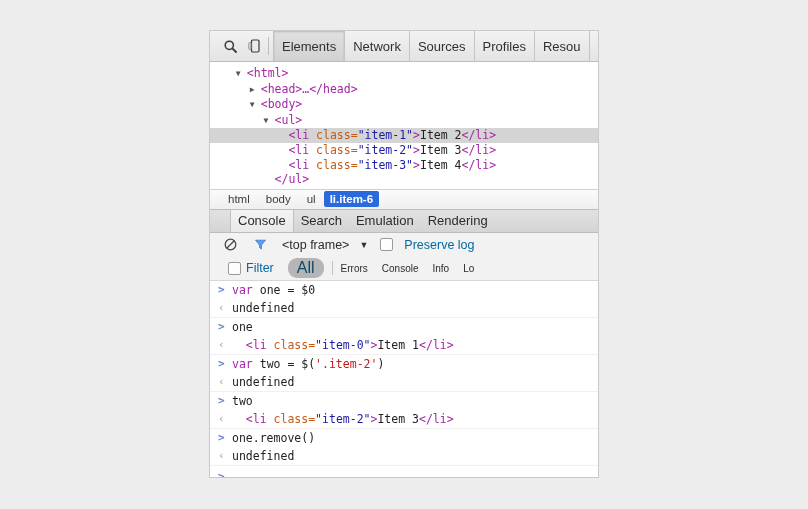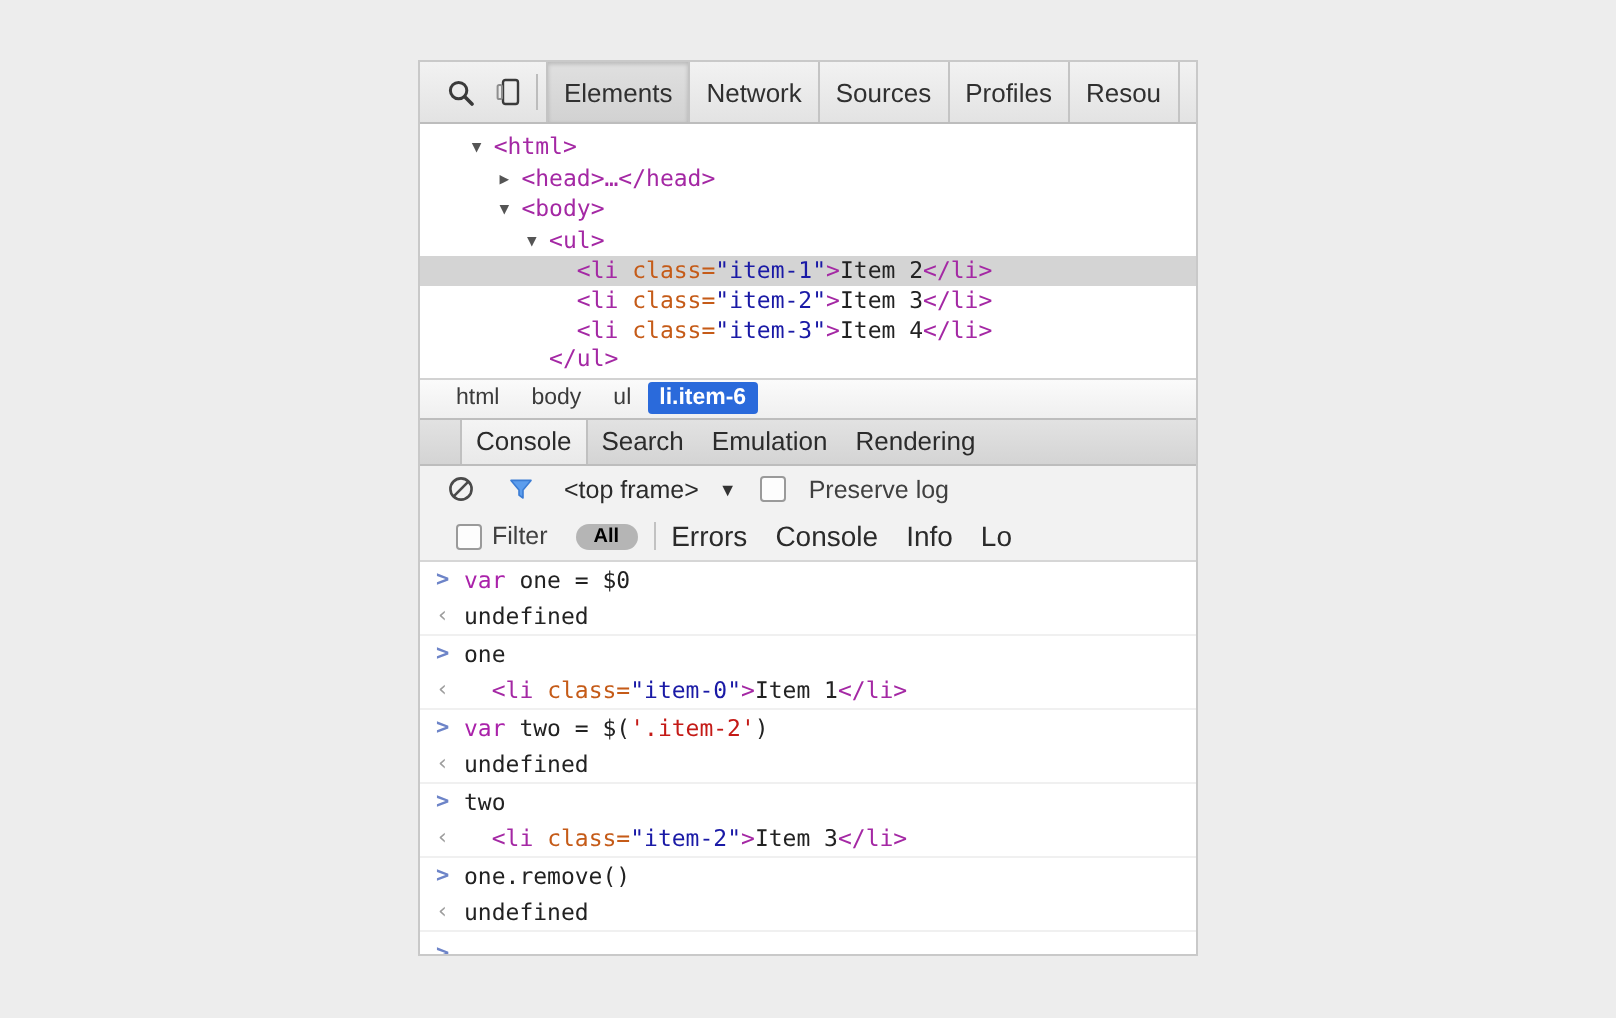--- a/index.html
+++ b/index.html
@@ -185,21 +185,21 @@
     width: 11px;
     height: 11px;
     border: 1px solid #9a9a9a;
     border-radius: 2px;
     background: #fdfdfd;
     display: inline-block;
     vertical-align: -1px;
   }
   .chk-label {
     font-size: 12.5px;
-    color: #404040;
+    color: #0369a1;
     margin-left: 5px;
     white-space: nowrap;
   }
   .filter-input {
     width: 103px;
     height: 17px;
     border: 1px solid #b4b4b4;
     border-radius: 2px;
     background: #fff;
     font-size: 12px;
@@ -209,30 +209,29 @@
     box-sizing: border-box;
     outline: none;
   }
   .lvl-sep {
     width: 1px;
     height: 14px;
     background: #c2c2c2;
     margin: 0 8px;
   }
   .pill {
-    font-size: 10px;
-    color: #000000;
+    font-size: 16px;
+    color: #0c4a6e;
     background: #b5b5b5;
     border-radius: 9px;
     padding: 1px 9px;
     white-space: nowrap;
-    font-weight: bold;
   }
   .lvl {
-    font-size: 14px;
+    font-size: 10px;
     color: #2b2b2b;
     white-space: nowrap;
     margin-right: 14px;
   }
 
   
   .console-body {
     flex: 1 1 auto;
     background: #ffffff;
     font-family: "DejaVu Sans Mono", monospace;

